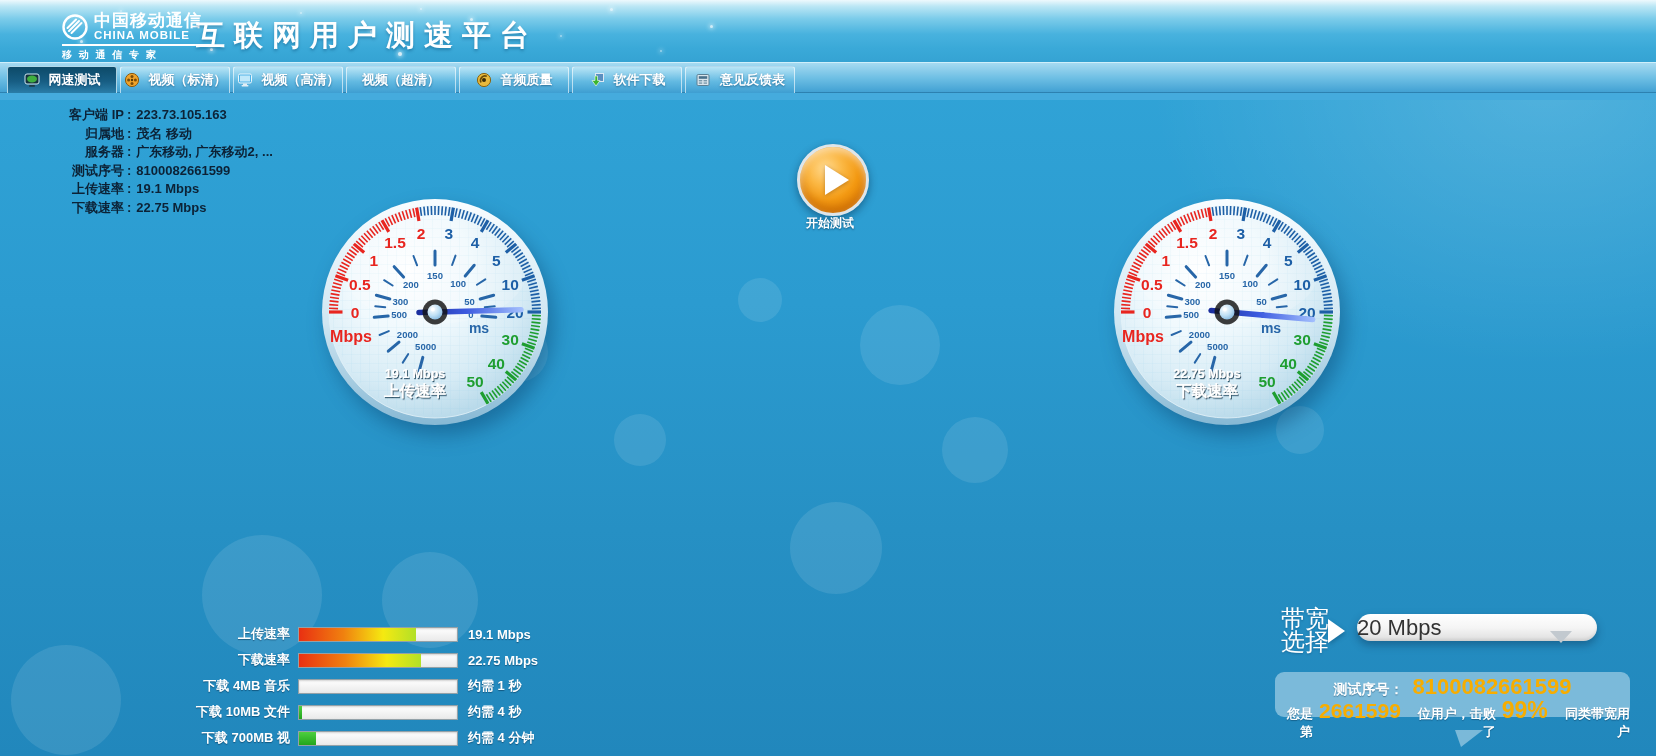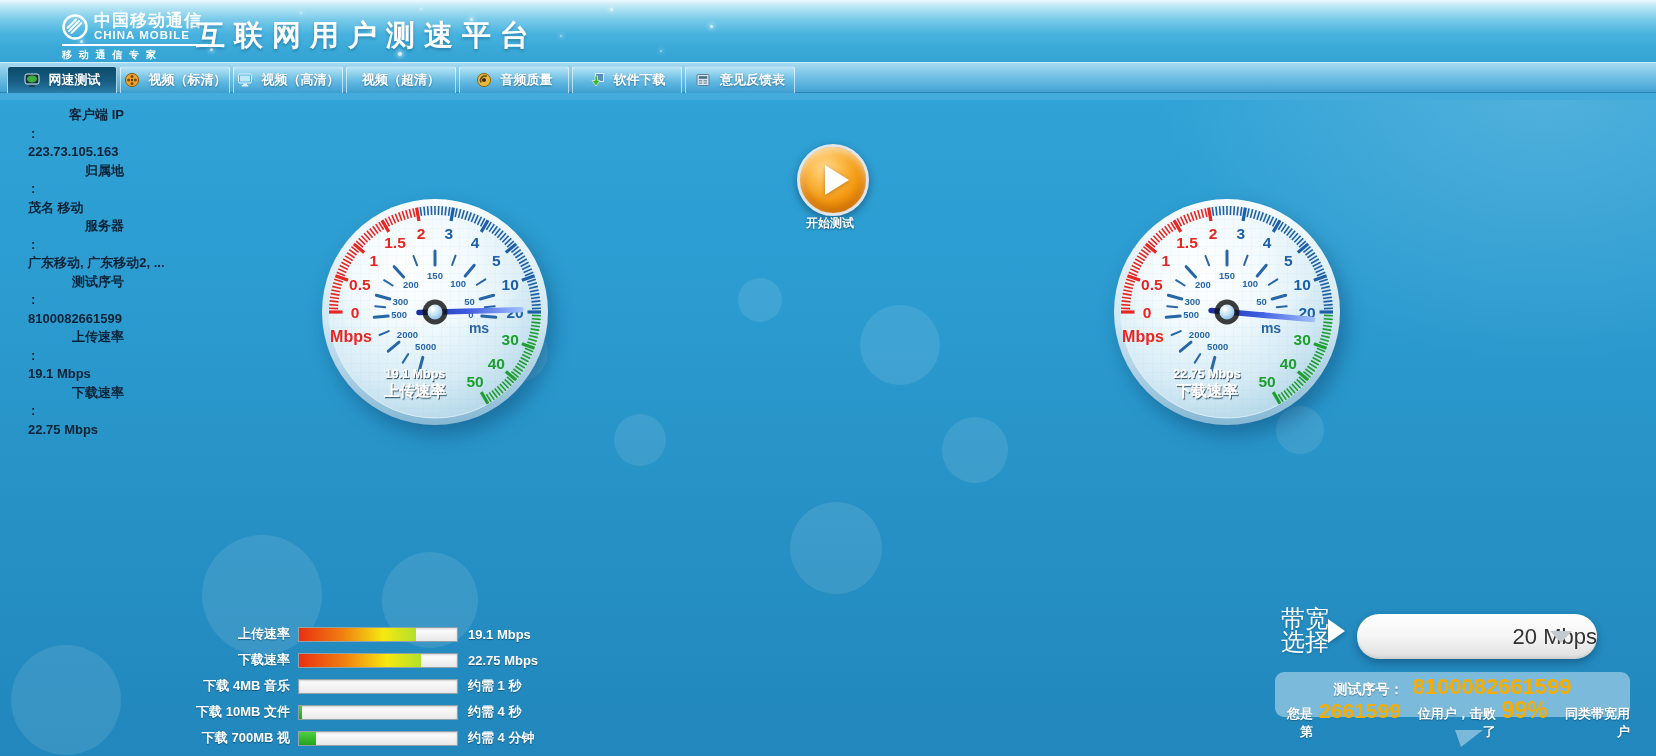--- a/index.html
+++ b/index.html
@@ -31,21 +31,21 @@
     color:#fff;font-size:13px;font-weight:bold;text-shadow:0 1px 2px rgba(0,50,90,.5);white-space:nowrap;}
   .tab.active{background:linear-gradient(180deg,#0d4a68 0%,#175d83 55%,#2a7da8 100%);
     border-color:rgba(210,240,252,.8);}
   .tab svg{width:16px;height:16px;flex:none;}
   
   .bokeh{position:absolute;border-radius:50%;background:rgba(255,255,255,.10);pointer-events:none;}
   .main-light{position:absolute;right:0;top:85px;width:560px;height:320px;pointer-events:none;
     background:radial-gradient(ellipse at 80% 0%,rgba(255,255,255,.16),transparent 62%);}
   
   .info-panel{position:absolute;left:28px;top:106px;color:#0c2236;font-size:13px;}
-  .info-row{display:flex;line-height:18.5px;flex-direction:column;}
+  .info-row{display:flex;line-height:18.5px;}
   .info-label{width:96px;text-align:right;font-weight:bold;white-space:nowrap;}
   .info-colon{padding:0 5px 0 3px;font-weight:bold;}
   .info-value{font-weight:600;white-space:nowrap;}
   
   .gauge{position:absolute;width:240px;height:240px;filter:drop-shadow(6px 10px 10px rgba(0,40,80,.35));}
   .gauge-left{left:315px;top:192px;}
   .gauge-right{left:1107px;top:192px;}
   .gauge text{font-family:"Liberation Sans",sans-serif;}
   
   .start-btn{position:absolute;left:797px;top:144px;width:66px;height:66px;border-radius:50%;cursor:pointer;
@@ -67,24 +67,24 @@
   .p-fill{position:absolute;left:0;top:0;bottom:0;}
   .p-fill.gradient{background:linear-gradient(90deg,#e93012 0%,#f0810f 38%,#f5e911 72%,#b2e028 100%);}
   .p-fill.green{background:linear-gradient(180deg,#4ecf3f,#22a51d);}
   .p-value{padding-left:10px;font-size:13px;font-weight:600;color:#fff;text-shadow:0 1px 1px rgba(0,40,70,.5);white-space:nowrap;}
   
   .bw-label{position:absolute;left:1281px;top:607px;color:#fff;font-size:24px;line-height:23px;
     text-shadow:0 1px 2px rgba(0,50,90,.35);}
   .bw-arrow{position:absolute;left:1328px;top:619px;width:0;height:0;
     border-top:12px solid transparent;border-bottom:12px solid transparent;border-left:17px solid #fff;
     filter:drop-shadow(1px 2px 2px rgba(0,40,70,.3));}
-  .bw-select{position:absolute;left:1357px;top:614px;width:240px;height:45px;border-radius:22px;cursor:pointer;
+  .bw-select{position:absolute;left:1357px;top:614px;width:240px;height:27px;border-radius:22px;cursor:pointer;
     background:linear-gradient(180deg,#ffffff 0%,#f5f5f5 50%,#dedede 100%);
     box-shadow:0 4px 9px rgba(0,30,60,.35),inset 0 -2px 3px rgba(0,0,0,.08);
-    display:flex;align-items:center;justify-content:flex-end;}
+    display:flex;align-items:center;justify-content:flex-start;}
   .bw-text{font-size:22px;color:#333;}
   .bw-chev{position:absolute;right:25px;top:17px;width:0;height:0;
     border-left:11px solid transparent;border-right:11px solid transparent;border-top:12px solid #c2c9cf;}
   
   .result-box{position:absolute;left:1275px;top:672px;width:355px;height:45px;border-radius:9px;
     background:rgba(196,226,241,.55);}
   .result-tail{position:absolute;left:1455px;top:730px;width:0;height:0;
     border-left:6px solid transparent;border-right:22px solid transparent;
     border-top:17px solid rgba(196,226,241,.55);}
   .result-line1{display:flex;align-items:baseline;justify-content:center;gap:9px;margin-top:2px;}

